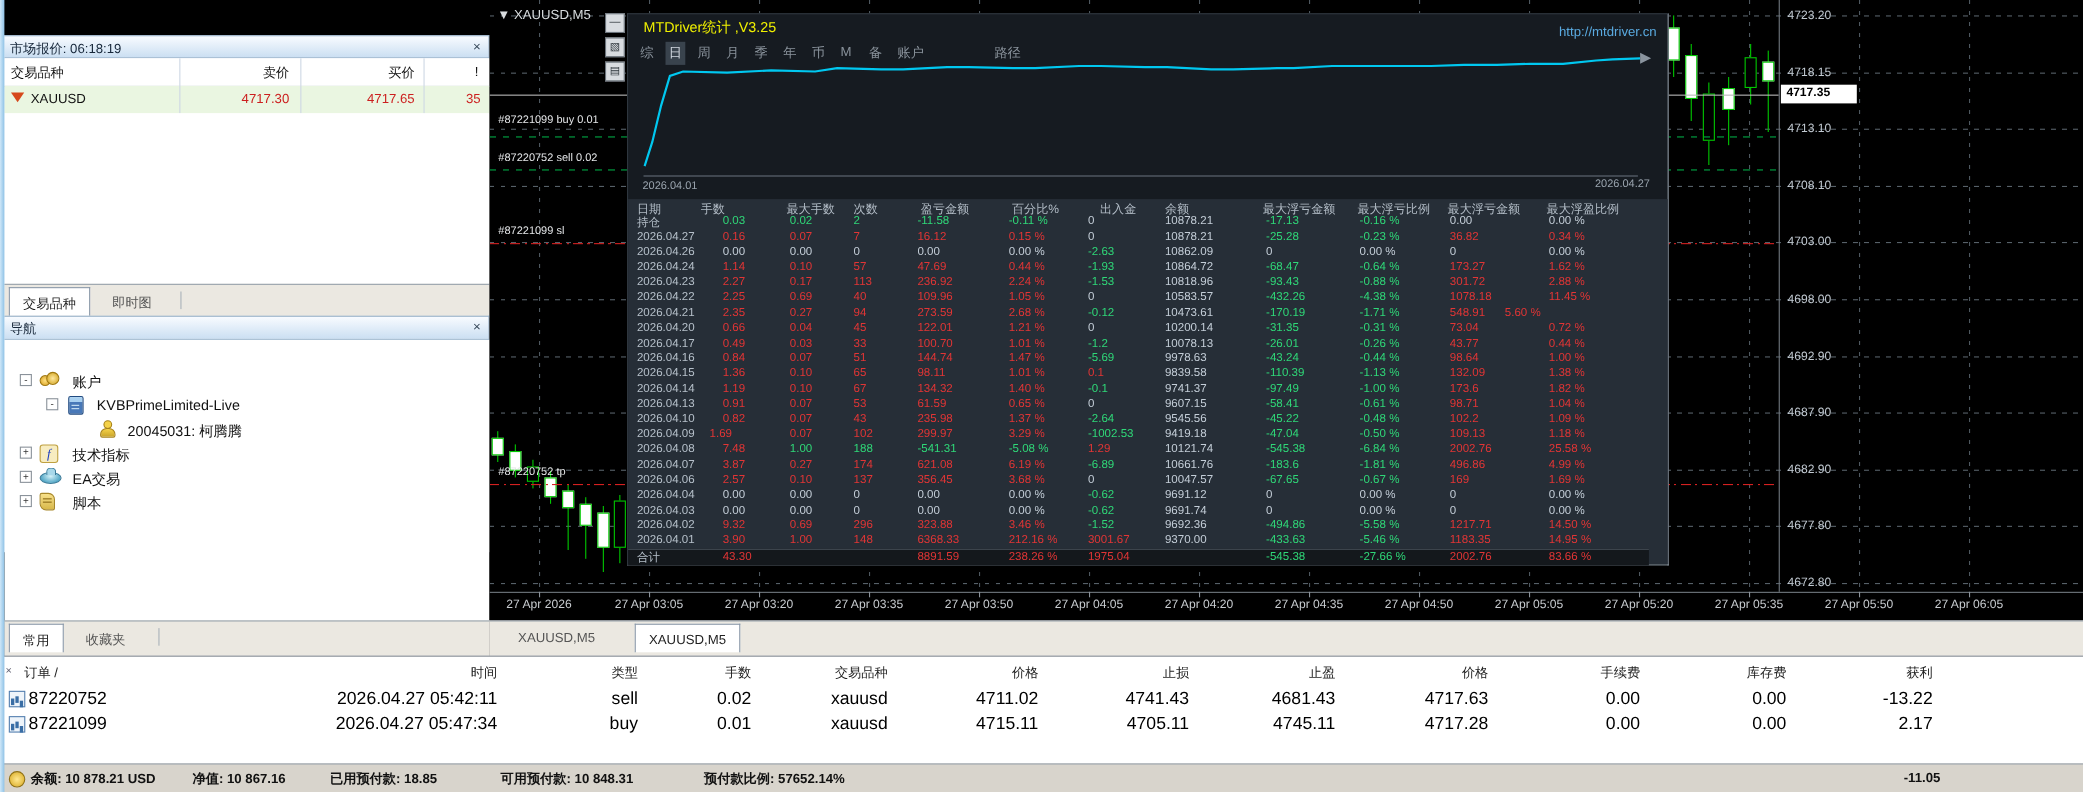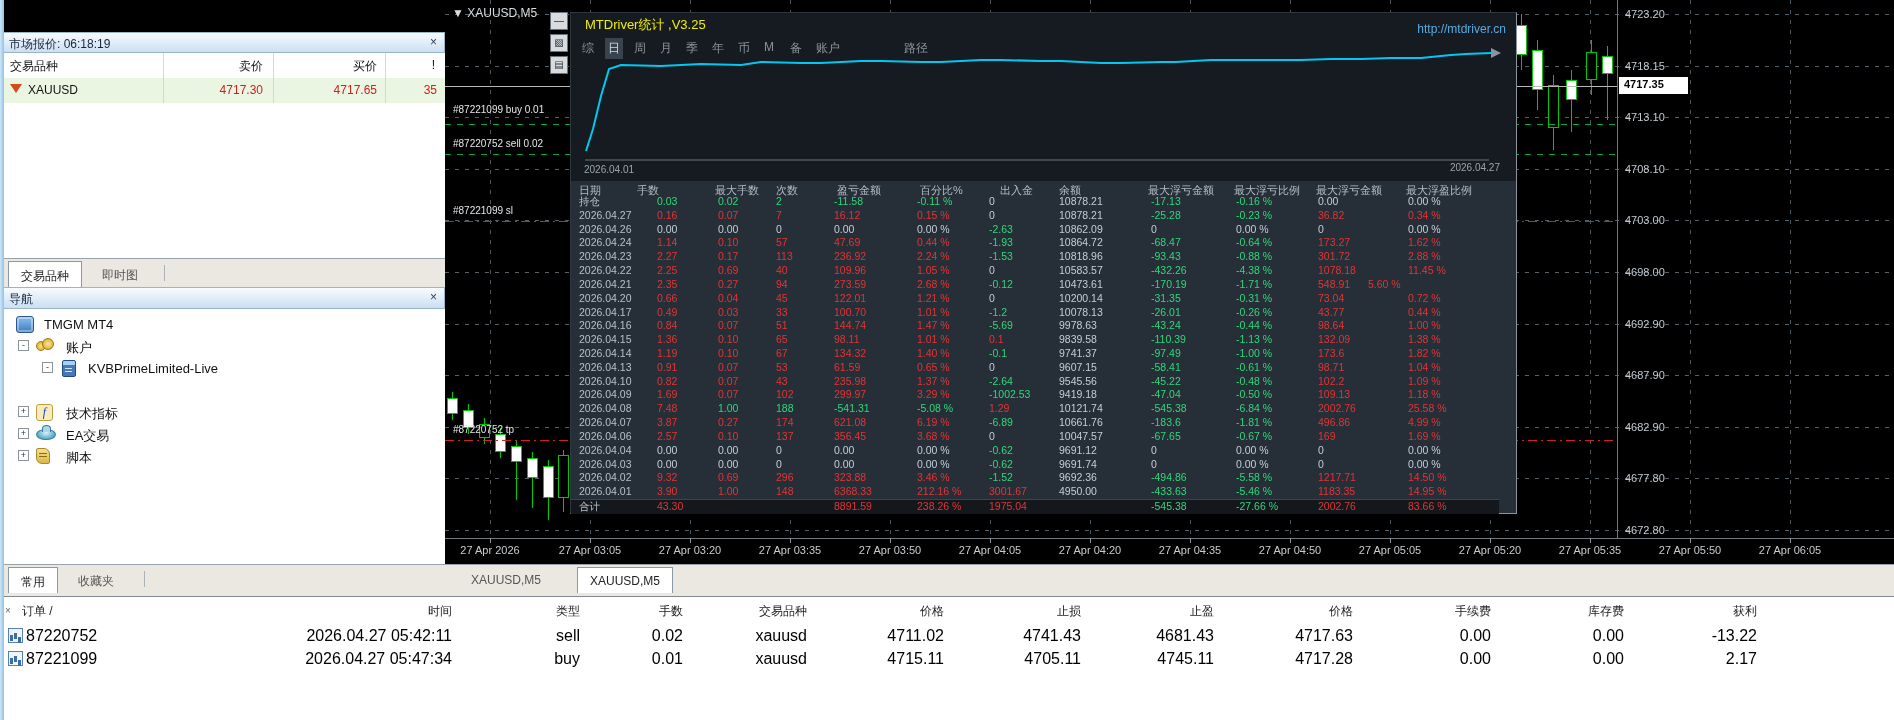--- a/index.html
+++ b/index.html
@@ -136,33 +136,33 @@
       <span class="tab on" style="left:4px;">交易品种</span>
       <span class="tab off" style="left:86px;">即时图</span>
       <span class="tabsep" style="left:160px;"></span>
     </div>
 
     <div class="tbar" style="top:255px;height:22px;">
       <span>导航</span>
       <span class="x">×</span>
     </div>
     <div id="navbody">
-        <div class="titem" style="top: 5px;">
-          <div class="ic ic-platform-icon" style="left: 12px;"></div>
-          <div class="tlabel" style="left: 40px;">TMGM MT4</div>
-        </div>
         <div class="titem" style="top: 27px;">
           <div class="exp" style="left: 14px;">-</div>
           <div class="ic ic-accounts-icon" style="left: 32px;"></div>
           <div class="tlabel" style="left: 62px;">账户</div>
         </div>
         <div class="titem" style="top: 49px;">
           <div class="exp" style="left: 38px;">-</div>
           <div class="ic ic-server-icon" style="left: 58px;"></div>
           <div class="tlabel" style="left: 84px;">KVBPrimeLimited-Live</div>
+        </div>
+        <div class="titem" style="top: 71px;">
+          <div class="ic ic-user-icon" style="left: 86px;"></div>
+          <div class="tlabel" style="left: 112px;">20045031: 柯腾腾</div>
         </div>
         <div class="titem" style="top: 93px;">
           <div class="exp" style="left: 14px;">+</div>
           <div class="ic ic-indicator-icon" style="left: 32px;">f</div>
           <div class="tlabel" style="left: 62px;">技术指标</div>
         </div>
         <div class="titem" style="top: 115px;">
           <div class="exp" style="left: 14px;">+</div>
           <div class="ic ic-ea-icon" style="left: 32px;"></div>
           <div class="tlabel" style="left: 62px;">EA交易</div>
@@ -529,21 +529,21 @@
             <div class="scell" style="left: 346px; color: rgb(226, 53, 53);">1.37 %</div>
             <div class="scell" style="left: 418px; color: rgb(47, 216, 120);">-2.64</div>
             <div class="scell" style="left: 488px; color: rgb(196, 206, 216);">9545.56</div>
             <div class="scell" style="left: 580px; color: rgb(47, 216, 120);">-45.22</div>
             <div class="scell" style="left: 665px; color: rgb(47, 216, 120);">-0.48 %</div>
             <div class="scell" style="left: 747px; color: rgb(226, 53, 53);">102.2</div>
             <div class="scell" style="left: 837px; color: rgb(226, 53, 53);">1.09 %</div>
           </div>
           <div class="srow" style="top: 375.48px;">
             <div class="scell" style="left: 8px; color: rgb(182, 192, 202);">2026.04.09</div>
-            <div class="scell" style="left: 86px; color: rgb(226, 53, 53);">1.69</div>
+            <div class="scell" style="left: 74px; color: rgb(226, 53, 53);">1.69</div>
             <div class="scell" style="left: 147px; color: rgb(226, 53, 53);">0.07</div>
             <div class="scell" style="left: 205px; color: rgb(226, 53, 53);">102</div>
             <div class="scell" style="left: 263px; color: rgb(226, 53, 53);">299.97</div>
             <div class="scell" style="left: 346px; color: rgb(226, 53, 53);">3.29 %</div>
             <div class="scell" style="left: 418px; color: rgb(47, 216, 120);">-1002.53</div>
             <div class="scell" style="left: 488px; color: rgb(196, 206, 216);">9419.18</div>
             <div class="scell" style="left: 580px; color: rgb(47, 216, 120);">-47.04</div>
             <div class="scell" style="left: 665px; color: rgb(47, 216, 120);">-0.50 %</div>
             <div class="scell" style="left: 747px; color: rgb(226, 53, 53);">109.13</div>
             <div class="scell" style="left: 837px; color: rgb(226, 53, 53);">1.18 %</div>
@@ -633,21 +633,21 @@
             <div class="scell" style="left: 837px; color: rgb(226, 53, 53);">14.50 %</div>
           </div>
           <div class="srow" style="top: 472.22px;">
             <div class="scell" style="left: 8px; color: rgb(182, 192, 202);">2026.04.01</div>
             <div class="scell" style="left: 86px; color: rgb(226, 53, 53);">3.90</div>
             <div class="scell" style="left: 147px; color: rgb(226, 53, 53);">1.00</div>
             <div class="scell" style="left: 205px; color: rgb(226, 53, 53);">148</div>
             <div class="scell" style="left: 263px; color: rgb(226, 53, 53);">6368.33</div>
             <div class="scell" style="left: 346px; color: rgb(226, 53, 53);">212.16 %</div>
             <div class="scell" style="left: 418px; color: rgb(226, 53, 53);">3001.67</div>
-            <div class="scell" style="left: 488px; color: rgb(196, 206, 216);">4950.00</div>
+            <div class="scell" style="left: 488px; color: rgb(196, 206, 216);">9370.00</div>
             <div class="scell" style="left: 580px; color: rgb(47, 216, 120);">-433.63</div>
             <div class="scell" style="left: 665px; color: rgb(47, 216, 120);">-5.46 %</div>
             <div class="scell" style="left: 747px; color: rgb(226, 53, 53);">1183.35</div>
             <div class="scell" style="left: 837px; color: rgb(226, 53, 53);">14.95 %</div>
           </div>
           <div class="srow total" style="top: 486.04px;">
             <div class="scell" style="left: 8px; color: rgb(182, 192, 202);">合计</div>
             <div class="scell" style="left: 86px; color: rgb(226, 53, 53);">43.30</div>
             <div class="scell" style="left: 263px; color: rgb(226, 53, 53);">8891.59</div>
             <div class="scell" style="left: 346px; color: rgb(226, 53, 53);">238.26 %</div>
@@ -712,14 +712,23 @@
           <div class="tcell" style="right: 1087px;">xauusd</div>
           <div class="tcell" style="right: 950px;">4715.11</div>
           <div class="tcell" style="right: 813px;">4705.11</div>
           <div class="tcell" style="right: 680px;">4745.11</div>
           <div class="tcell" style="right: 541px;">4717.28</div>
           <div class="tcell" style="right: 403px;">0.00</div>
           <div class="tcell" style="right: 270px;">0.00</div>
           <div class="tcell" style="right: 137px;">2.17</div>
         </div>
       </div>
+    <div id="status">
+      <span class="coin"></span>
+      <span class="stat" style="left:28px;">余额: 10 878.21 USD</span>
+      <span class="stat" style="left:175px;">净值: 10 867.16</span>
+      <span class="stat" style="left:300px;">已用预付款: 18.85</span>
+      <span class="stat" style="left:455px;">可用预付款: 10 848.31</span>
+      <span class="stat" style="left:640px;">预付款比例: 57652.14%</span>
+      <span class="stat" style="right:130px;">-11.05</span>
+    </div>
   </div>
 </div>
 
 </body></html>

